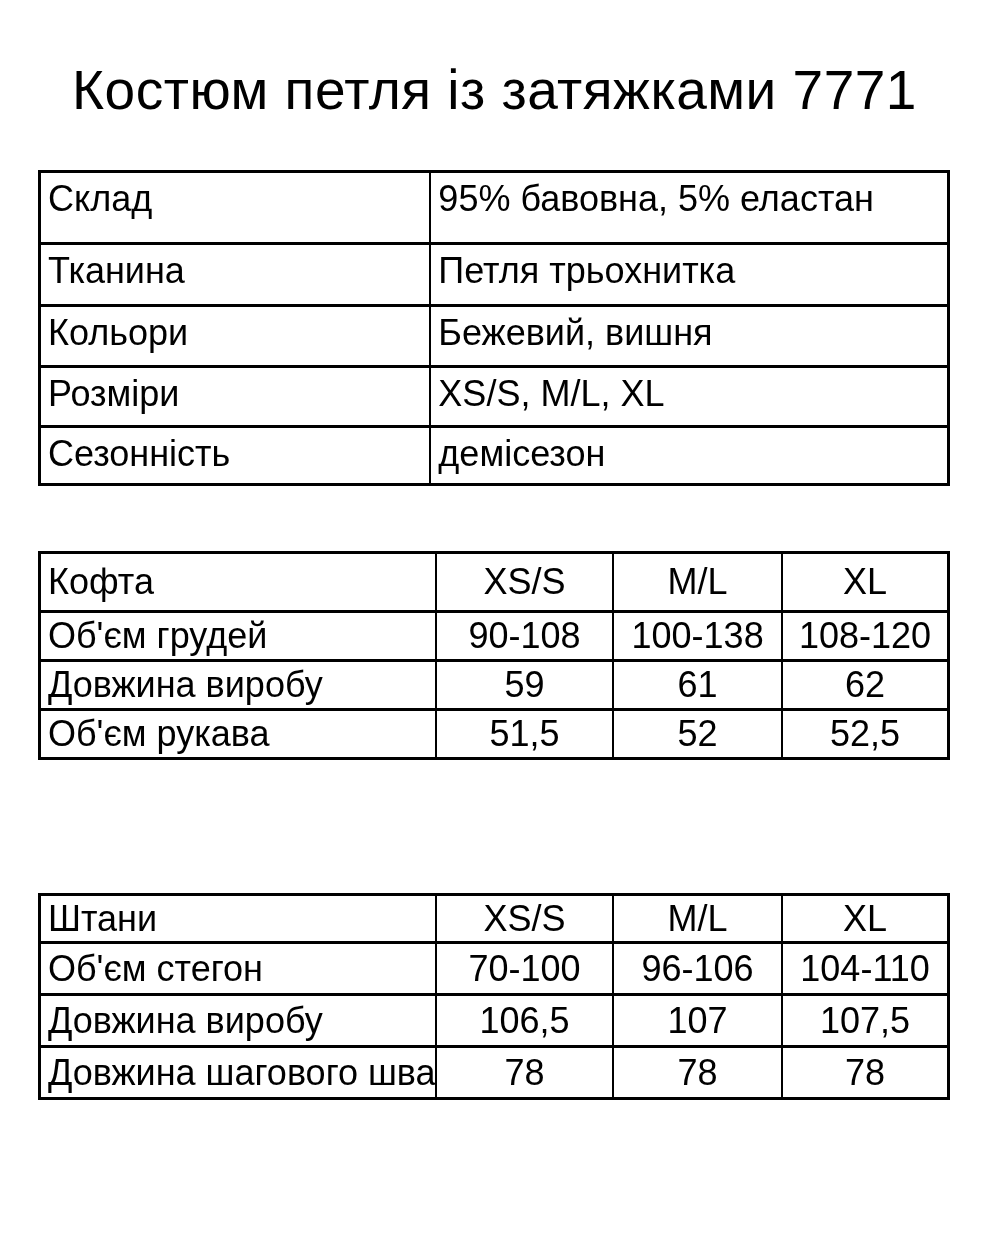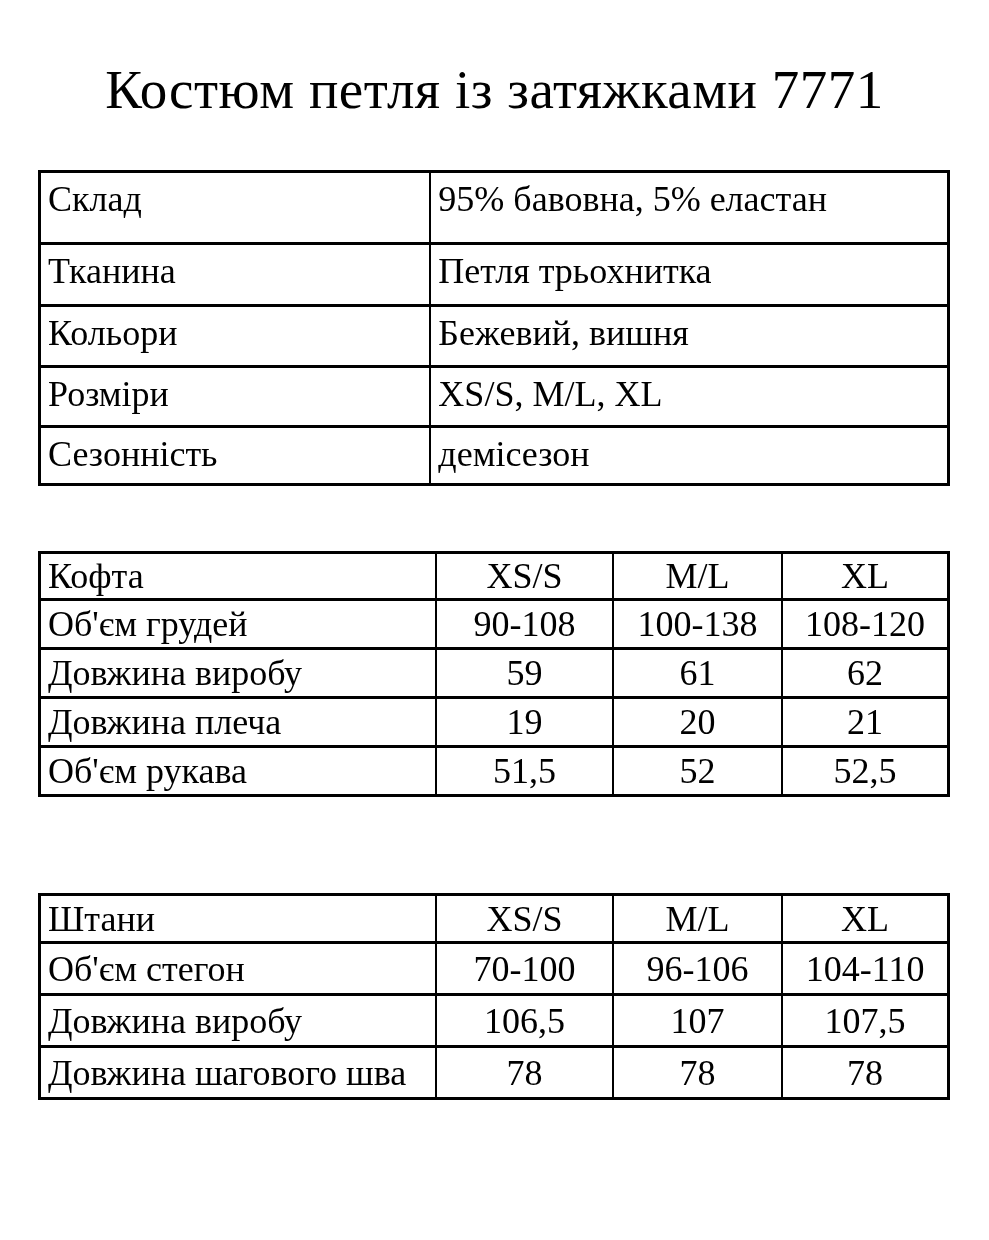--- a/index.html
+++ b/index.html
@@ -6,21 +6,21 @@
     margin: 0;
     padding: 0;
     background: #ffffff;
   }
   .page {
     position: relative;
     width: 989px;
     height: 1240px;
     background: #ffffff;
     color: #000000;
-    font-family: Liberation Serif, serif;
+    font-family: Liberation Sans, sans-serif;
     overflow: hidden;
   }
   .title {
     position: absolute;
     top: 58px;
     left: 0;
     width: 100%;
     margin: 0;
     text-align: center;
     font-size: 55px;
@@ -58,21 +58,21 @@
   
   .size-table { width: 912px; }
   .size-table td {
     font-size: 36px;
     vertical-align: middle;
     padding: 0 4px;
   }
   .size-table td.lbl { text-align: left; padding-left: 7px; }
   .size-table td.val { text-align: center; }
   .kofta-table { top: 551px; }
-  .kofta-table tr:nth-child(1) { height: 47px; }
+  .kofta-table tr:nth-child(1) { height: 59px; }
   .kofta-table tr { height: 49px; }
   .pants-table { top: 893px; padding-left: 28px; }
   .pants-table tr:nth-child(1) { height: 48px; }
   .pants-table tr { height: 52px; }
 </style>
 </head>
 <body>
 
 <div class="page">
 
@@ -127,26 +127,20 @@
         <td class="val">100-138</td>
         <td class="val">108-120</td>
       </tr>
       <tr>
         <td class="lbl">Довжина виробу</td>
         <td class="val">59</td>
         <td class="val">61</td>
         <td class="val">62</td>
       </tr>
       <tr>
-        <td class="lbl">Довжина плеча</td>
-        <td class="val">19</td>
-        <td class="val">20</td>
-        <td class="val">21</td>
-      </tr>
-      <tr>
         <td class="lbl">Об'єм рукава</td>
         <td class="val">51,5</td>
         <td class="val">52</td>
         <td class="val">52,5</td>
       </tr>
     </tbody>
   </table>
 
   <table class="size-table pants-table">
     <colgroup>

